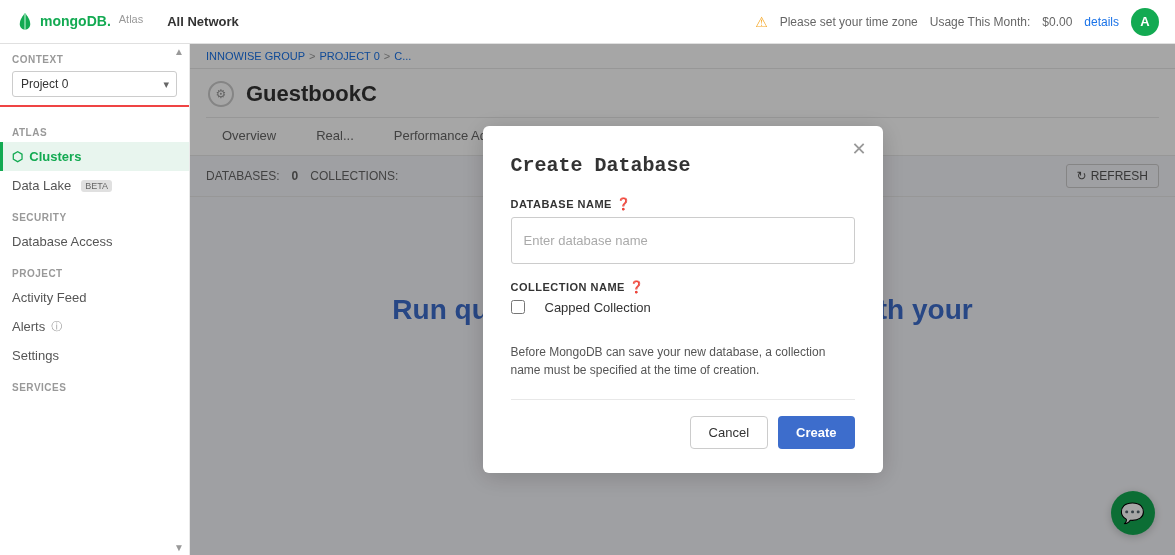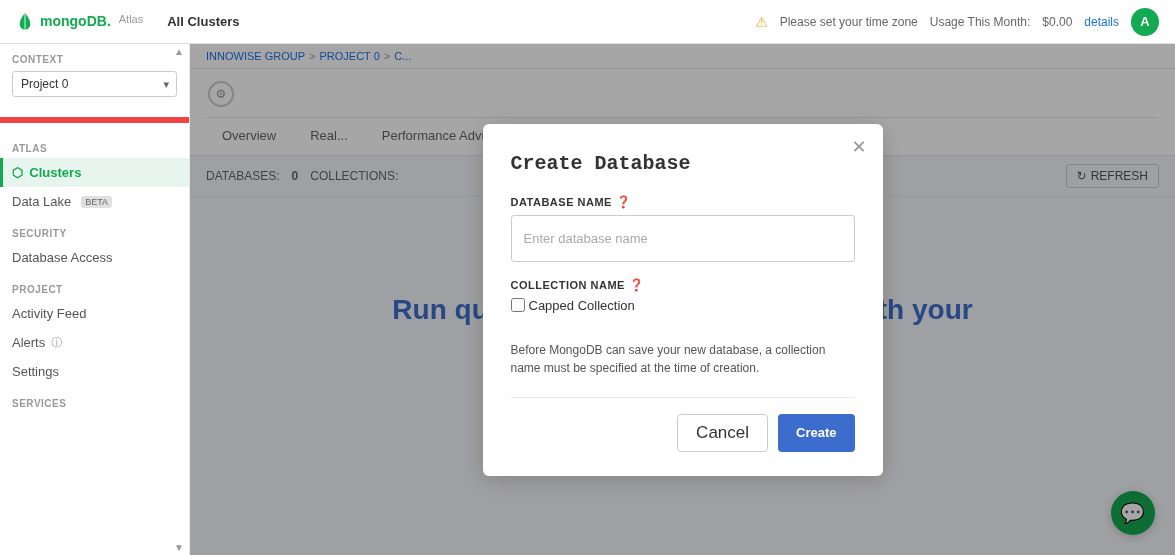--- a/index.html
+++ b/index.html
@@ -107,22 +107,22 @@
       border: none;
       cursor: pointer;
       color: #999;
       font-size: 10px;
       text-align: center;
     }
     .sidebar-scroll-btn.top { top: 2px; }
     .sidebar-scroll-btn.bottom { bottom: 2px; }
 
     .context-section {
-      padding: 10px 12px 20px;
-      border-bottom: 6px solid #ef4444;
+      padding: 10px 12px 8px;
+      border-bottom: 2px solid #ef4444;
     }
     .context-label {
       font-size: 10px;
       font-weight: 700;
       color: #999;
       text-transform: uppercase;
       letter-spacing: 0.5px;
       margin-bottom: 6px;
     }
     .context-select {
@@ -247,21 +247,21 @@
       text-transform: uppercase;
       font-size: 10px;
       letter-spacing: 0.4px;
     }
     .region-value { color: #333; font-weight: 600; font-size: 12px; }
     .region-value.green { color: #1a73e8; }
 
     
     .tabs-bar {
       display: flex;
-      gap: 2px;
+      gap: 8px;
       border-top: 1px solid #e8e8e8;
     }
     .tab {
       padding: 10px 16px;
       font-size: 13px;
       color: #666;
       cursor: pointer;
       border-bottom: 2px solid transparent;
     }
 
@@ -428,21 +428,21 @@
       border-radius: 3px;
       font-size: 13px;
       color: #333;
       outline: none;
       margin-bottom: 16px;
     }
     .form-input::placeholder { color: #aaa; }
     .checkbox-row {
       display: flex;
       align-items: flex-start;
-      gap: 4px;
+      gap: 20px;
       margin-bottom: 26px;
     }
     .checkbox-row input[type="checkbox"] {
       width: 14px;
       height: 14px;
       cursor: pointer;
     }
     .checkbox-label {
       font-size: 13px;
       color: #333;
@@ -461,21 +461,21 @@
       border-top: 1px solid #e8e8e8;
       padding-top: 16px;
       margin-top: 4px;
     }
     .btn-cancel {
       background: #fff;
       color: #333;
       border: 1px solid #ccc;
       padding: 8px 18px;
       border-radius: 4px;
-      font-size: 17px;
+      font-size: 13px;
       cursor: pointer;
     }
     .btn-create {
       background: #3d6dcc;
       color: #fff;
       border: none;
       padding: 8px 18px;
       border-radius: 4px;
       font-size: 13px;
       cursor: pointer;
@@ -487,21 +487,21 @@
 
 <nav class="top-nav">
   <div class="logo-area">
     <svg class="logo-leaf" viewBox="0 0 18 24" fill="none">
       <path d="M9 0C9 0 2 8 2 14.5C2 18.64 5.13 22 9 22C12.87 22 16 18.64 16 14.5C16 8 9 0 9 0Z" fill="#13aa52"></path>
       <path d="M9 0V22" stroke="#b8f0d0" stroke-width="1.5"></path>
     </svg>
     <span class="logo-text">mongoDB.</span>
     <span class="logo-atlas">Atlas</span>
   </div>
-  <button class="all-clusters-btn">All Clusters</button>
+  <button class="all-clusters-btn">All Network</button>
   <div class="nav-spacer"></div>
   <div class="nav-right">
     <span class="warning-icon">⚠</span>
     <span>Please set your time zone</span>
     <span>Usage This Month:</span>
     <span>$0.00</span>
     <a class="details-link">details</a>
     <div class="avatar-circle">A</div>
   </div>
 </nav>
@@ -565,20 +565,21 @@
     </div>
 
     <div class="page-header">
       <div class="page-title-row">
         <div class="cluster-icon">
           <svg width="28" height="28" viewBox="0 0 28 28">
             <circle cx="14" cy="14" r="12" fill="none" stroke="#ccc" stroke-width="2"></circle>
             <text x="14" y="18" text-anchor="middle" font-size="12" fill="#999">⚙</text>
           </svg>
         </div>
+        <span class="page-title">GuestbookC</span>
       </div>
       <div class="tabs-bar">
         <div class="tab">Overview</div>
         <div class="tab">Real...</div>
         <div class="tab">Performance Advisor</div>
         <div class="tab">Command Line Tools</div>
       </div>
     </div>
 
     <div class="sub-header">

